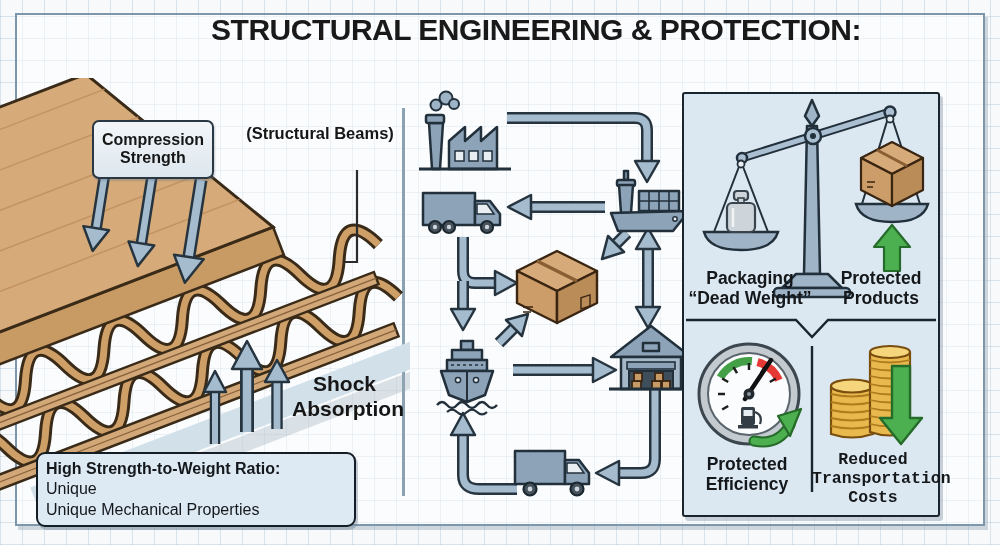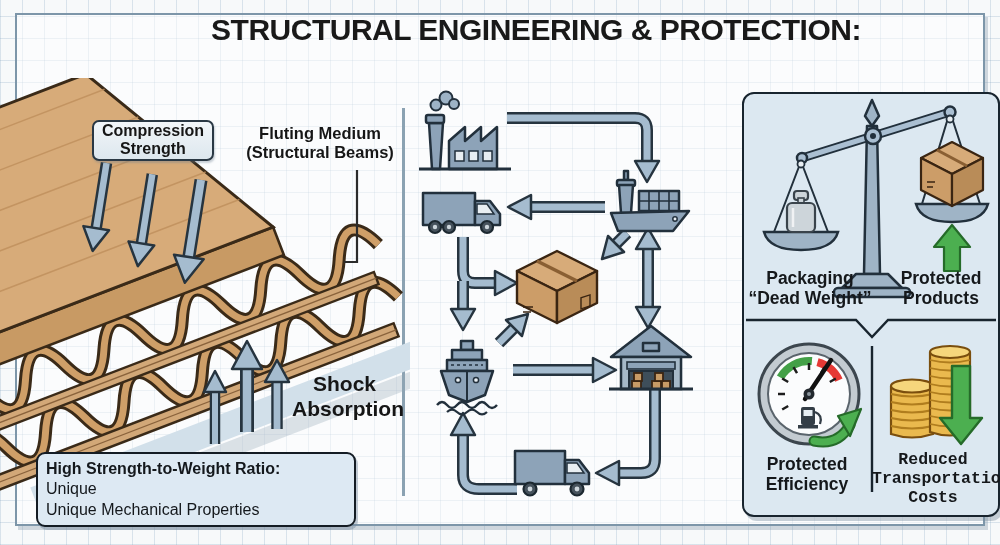--- a/index.html
+++ b/index.html
@@ -33,40 +33,40 @@
   .smoke{fill:#9db3c6;stroke:#22303c;stroke-width:2;}
   .wh{fill:#46525c;stroke:#1c2830;stroke-width:2.2;}
   .whc{fill:#ccd5db;}
   .tanbox{fill:#c79b66;stroke:#3a2512;stroke-width:1.8;}
   .callout{fill:none;stroke:#2b2b2b;stroke-width:2.2;}
   .tex{stroke:#bf8f5c;stroke-width:1.6;opacity:.8;}
 
   
   .lbl{position:absolute;z-index:5;text-align:center;font-weight:700;color:#161616;}
   .compression-box{
-    left:92px;top:120px;width:114px;padding:0 2px;font-size:16px;line-height:1.15;
+    left:92px;top:120px;width:114px;padding:9px 2px;font-size:16px;line-height:1.15;
     background:linear-gradient(#f2f6f9,#dde7ee);border:2.2px solid #2a3844;border-radius:7px;
     box-shadow:1px 2px 2px rgba(100,120,140,.35);
   }
   .fluting-lbl{left:240px;top:124px;width:160px;font-size:16.5px;line-height:1.18;}
   .shock-lbl{left:292px;top:372px;width:105px;font-size:21px;line-height:1.18;}
   .ratio-box{
     position:absolute;left:36px;top:452px;width:300px;z-index:5;
     padding:5px 8px;font-size:16px;line-height:1.28;color:#14181c;
     background:#dde9f3;border:2.4px solid #141c24;border-radius:9px;
     box-shadow:2px 3px 0 rgba(120,140,160,.45);
   }
   .ratio-box b{font-weight:700;}
   .ratio-box span{font-weight:400;margin-left:36px;}
   .ratio-l2{font-weight:400;}
 
   
   .panel{
-    position:absolute;left:742px;top:92px;width:254px;height:421px;z-index:4;
-    background:#dce8f1;border:2.6px solid #18242e;border-radius:12px;
+    position:absolute;left:682px;top:92px;width:254px;height:421px;z-index:4;
+    background:#dce8f1;border:2.6px solid #18242e;border-radius:3px;
     box-shadow:3px 4px 0 rgba(120,140,158,.4);
   }
   .panel svg{left:0;top:0;}
   .plbl{position:absolute;z-index:5;text-align:center;font-weight:700;color:#15181b;
         font-size:17.5px;line-height:1.16;}
   .p-left{left:2px;top:174px;width:128px;}
   .p-right{left:146px;top:174px;width:102px;}
   .p-eff{left:2px;top:360px;width:122px;}
   .p-cost{left:128px;top:356px;width:122px;font-size:16.5px;font-family:Liberation Mono, monospace;}
 </style>
@@ -133,21 +133,20 @@
       <path class="ao" style="stroke-width:11.5" d="M277,351 V302"></path>
         <path class="ai" style="stroke-width:6.8" d="M277,351 V302"></path>
       <polygon class="hd" points="265,304 289,304 277,282"></polygon>
     </g>
 
     <path class="callout" d="M357,92 V184 H344"></path>
   </svg>
 
   <div class="lbl compression-box">Compression Strength</div>
   <div class="lbl fluting-lbl">
-    <div>Fluting Medium</div>
     <div>(Structural Beams)</div>
   </div>
   <div class="lbl shock-lbl">Shock Absorption</div>
 
   <div class="ratio-box">
     <div><b>High Strength-to-Weight Ratio:</b><span> Unique</span></div>
     <div class="ratio-l2">Unique Mechanical Properties</div>
   </div>
 
   <div class="divider-v"></div>

